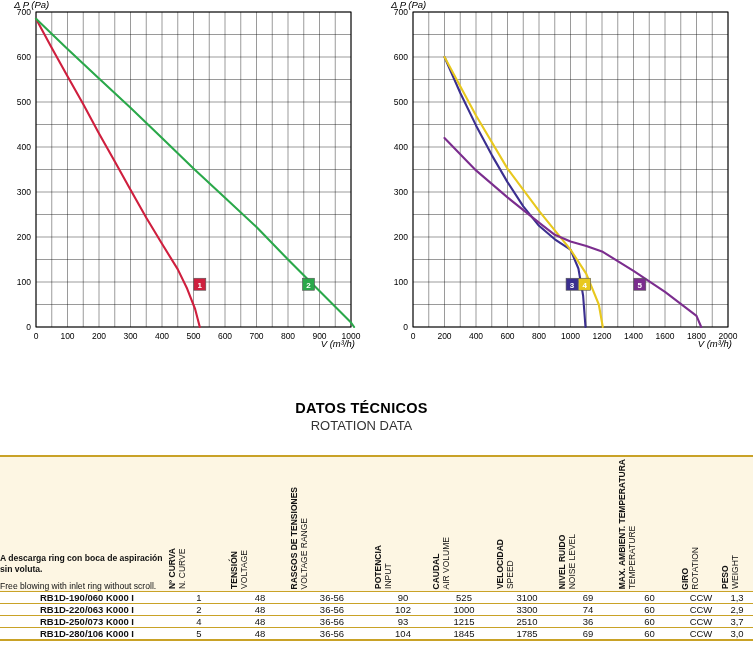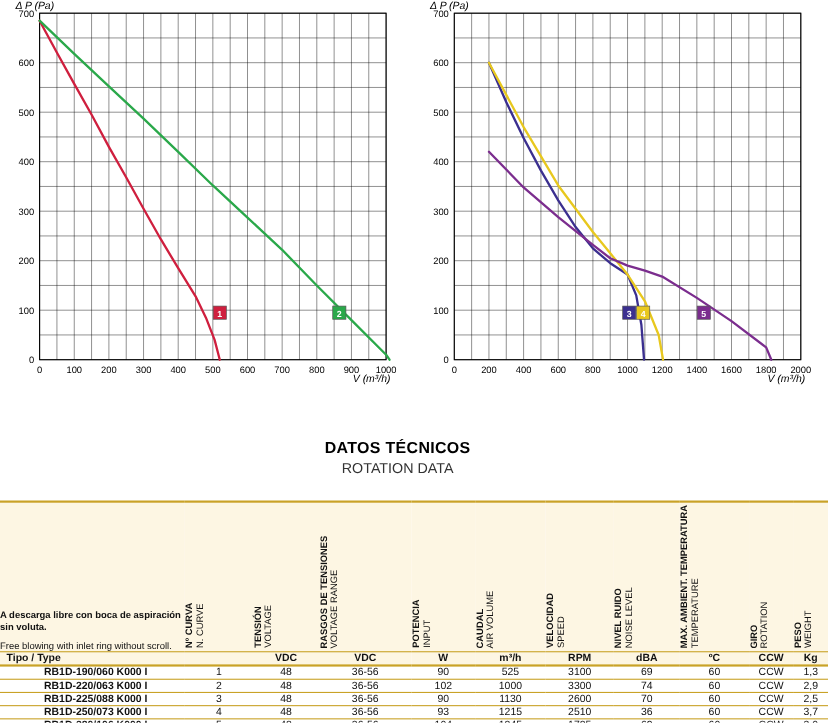--- a/index.html
+++ b/index.html
@@ -251,47 +251,34 @@
     <col style="width:62px">
     <col style="width:60px">
     <col style="width:63px">
     <col style="width:40px">
     <col style="width:32px">
   </colgroup>
   <thead>
     <tr class="hdr-row">
       <td class="desc-cell">
         <div style="height:46px"></div>
-        <b>A descarga libre con boca de aspiración sin voluta.</b>
+        <b>A descarga ring con boca de aspiración sin voluta.</b>
         <div style="height:6px"></div>
         <span>Free blowing with inlet ring without scroll.</span>
       </td>
       <td><span class="vert-lbl"><span>Nº CURVA</span><br><span class="en">N. CURVE</span></span></td>
       <td><span class="vert-lbl"><span>TENSIÓN</span><br><span class="en">VOLTAGE</span></span></td>
       <td><span class="vert-lbl"><span>RASGOS DE TENSIONES</span><br><span class="en">VOLTAGE RANGE</span></span></td>
       <td><span class="vert-lbl"><span>POTENCIA</span><br><span class="en">INPUT</span></span></td>
       <td><span class="vert-lbl"><span>CAUDAL</span><br><span class="en">AIR VOLUME</span></span></td>
       <td><span class="vert-lbl"><span>VELOCIDAD</span><br><span class="en">SPEED</span></span></td>
       <td><span class="vert-lbl"><span>NIVEL RUIDO</span><br><span class="en">NOISE LEVEL</span></span></td>
       <td><span class="vert-lbl"><span>MAX. AMBIENT. TEMPERATURA</span><br><span class="en">TEMPERATURE</span></span></td>
       <td><span class="vert-lbl"><span>GIRO</span><br><span class="en">ROTATION</span></span></td>
       <td><span class="vert-lbl"><span>PESO</span><br><span class="en">WEIGHT</span></span></td>
-    </tr>
-    <tr class="unit-row">
-      <td class="first">Tipo / Type</td>
-      <td></td>
-      <td>VDC</td>
-      <td>VDC</td>
-      <td>W</td>
-      <td>m³/h</td>
-      <td>RPM</td>
-      <td>dBA</td>
-      <td>ºC</td>
-      <td>CCW</td>
-      <td>Kg</td>
     </tr>
   </thead>
   <tbody id="tech-body">
         <tr>
           <td class="first">RB1D-190/060 K000 I</td>
           <td>1</td>
           <td>48</td>
           <td>36-56</td>
           <td>90</td>
           <td>525</td>
@@ -306,33 +293,20 @@
           <td>2</td>
           <td>48</td>
           <td>36-56</td>
           <td>102</td>
           <td>1000</td>
           <td>3300</td>
           <td>74</td>
           <td>60</td>
           <td>CCW</td>
           <td>2,9</td>
-        </tr>
-        <tr>
-          <td class="first">RB1D-225/088 K000 I</td>
-          <td>3</td>
-          <td>48</td>
-          <td>36-56</td>
-          <td>90</td>
-          <td>1130</td>
-          <td>2600</td>
-          <td>70</td>
-          <td>60</td>
-          <td>CCW</td>
-          <td>2,5</td>
         </tr>
         <tr>
           <td class="first">RB1D-250/073 K000 I</td>
           <td>4</td>
           <td>48</td>
           <td>36-56</td>
           <td>93</td>
           <td>1215</td>
           <td>2510</td>
           <td>36</td>

